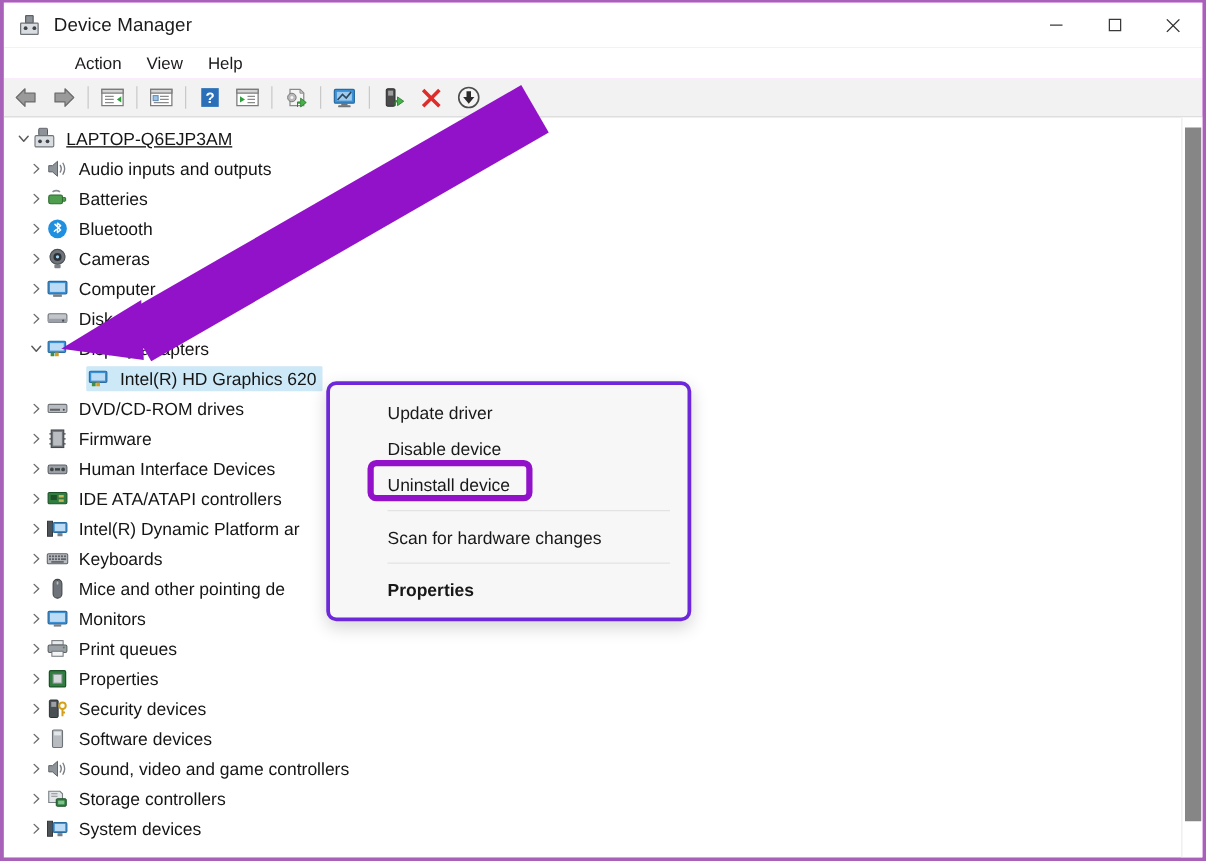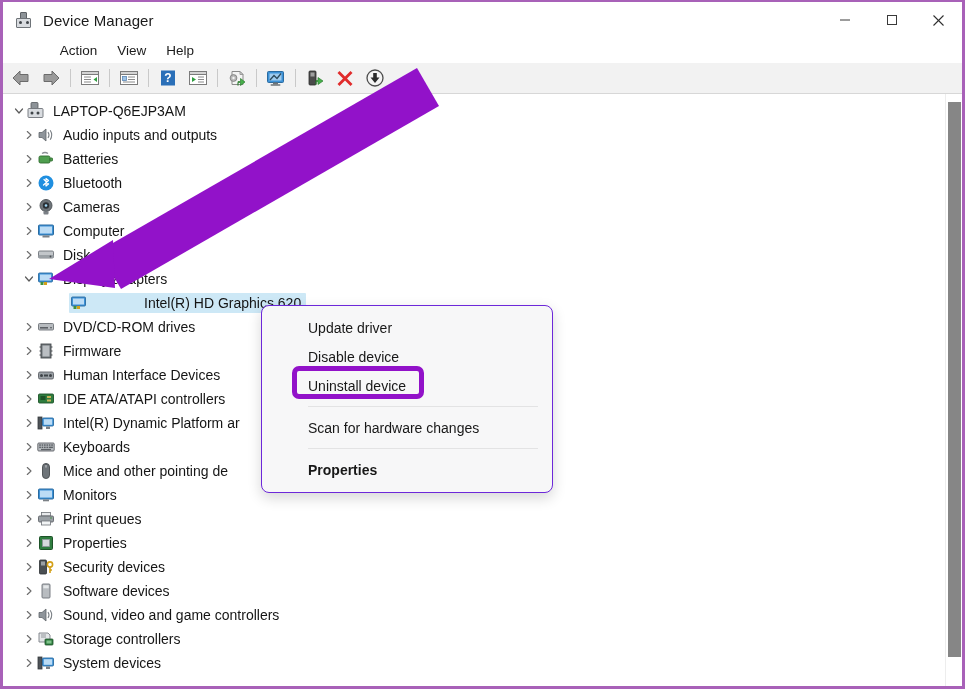--- a/index.html
+++ b/index.html
@@ -156,32 +156,31 @@
     width: 21px; height: 18px;
     flex: none;
     position: relative;
     margin-right: 5px;
   }
   .row .label {
     font-size: 14px;
     color: #151515;
     line-height: 18px;
   }
-  .row.depth0 { padding-left: 10px; }
+  .row.depth0 { padding-left: 10px; text-decoration: underline; }
   .row.depth1 { padding-left: 38px; }
   .row.depth2 { padding-left: 66px; }
   .row.depth1 .twisty { margin-left: -21px; }
   .row.depth0 .twisty { margin-left: -3px; }
   .sel-wrap {
     background: #cde8f6;
     display: inline-flex;
     align-items: center;
     padding: 1px 5px 1px 1px;
     border-radius: 1px;
-    gap: 48px;
   }
 
   
   #vscroll {
     position: absolute;
     right: 0; top: 92px; bottom: 0;
     width: 17px;
     background: #ffffff;
     border-left: 1px solid #ededed;
     box-sizing: border-box;
@@ -196,21 +195,21 @@
     border-radius: 0;
   }
 
   
   #ctxmenu {
     position: absolute;
     left: 258px;
     top: 303px;
     width: 292px;
     background: #f7f7f8;
-    border: 1px solid #6d28d9;
+    border: 3px solid #6d28d9;
     border-radius: 8px;
     box-shadow: 0 5px 14px rgba(0,0,0,0.16);
     padding: 7px 0 8px 0;
     box-sizing: border-box;
   }
   .ctx-item {
     height: 29px;
     display: flex;
     align-items: center;
     padding-left: 46px;

